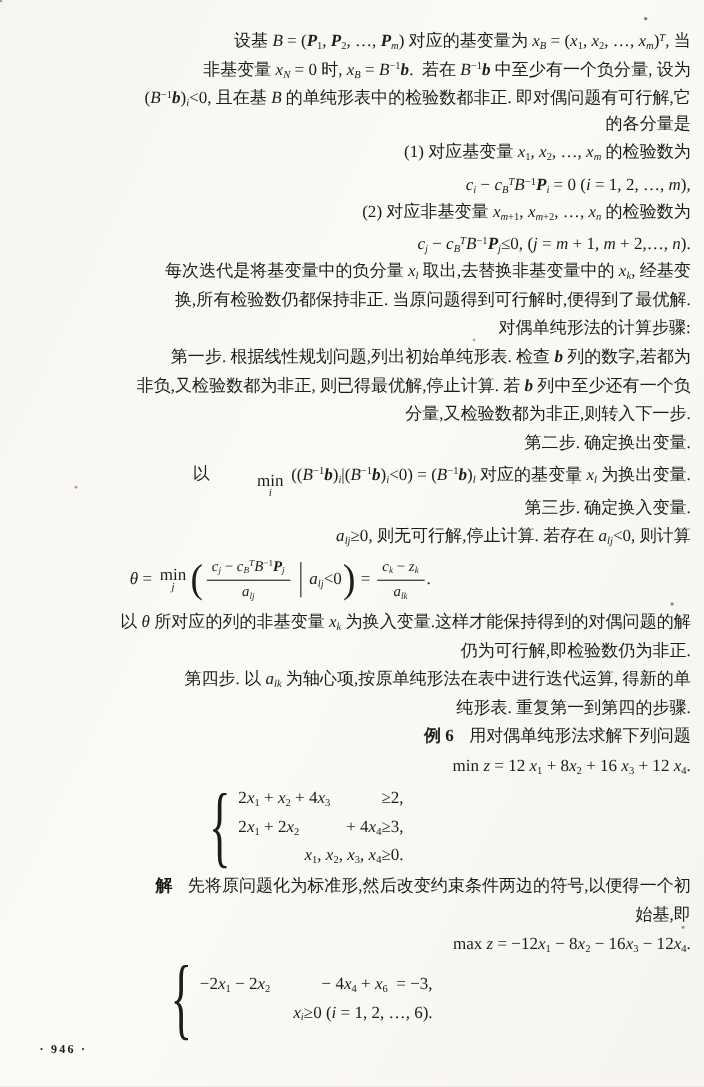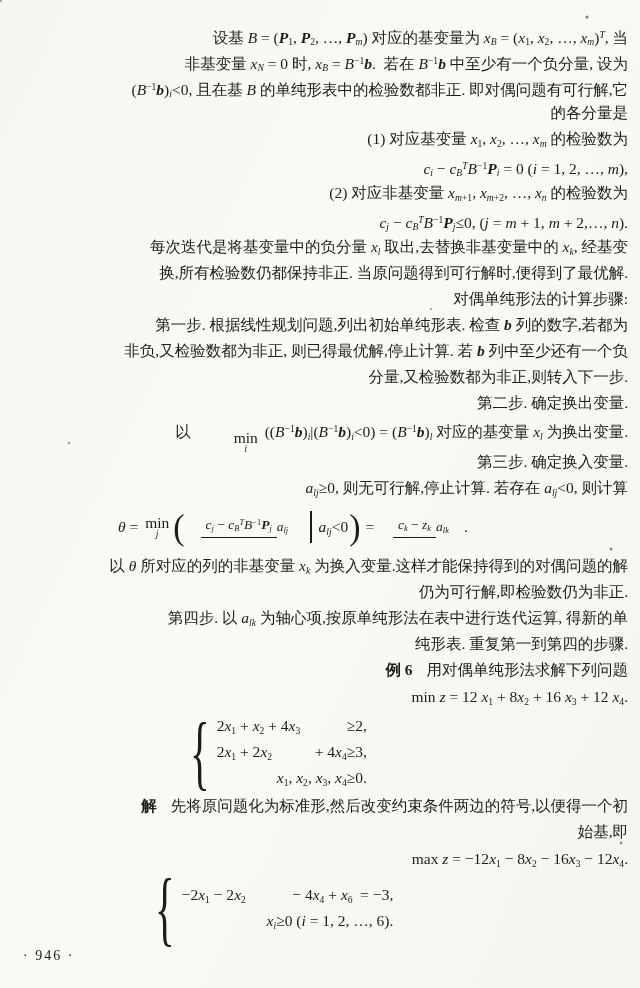--- a/index.html
+++ b/index.html
@@ -18,34 +18,34 @@
   sup{font-size:0.62em;vertical-align:0.5em;}
   i{font-style:italic;}
   i.vec{font-weight:bold;}
   .bold{font-weight:bold;margin-right:14px;}
   .eq1{margin-left:122px;height:28px;line-height:28px;}
   .eq2{margin-left:74px;height:28px;line-height:28px;}
   .gap-after{margin-bottom:7px;}
   .minstack{display:inline-flex;flex-direction:column;align-items:center;line-height:1;vertical-align:-6px;margin:0 3px;}
   .minstack .msub{font-size:10px;font-style:italic;margin-top:-1px;}
   .theta-row{height:52px;display:flex;align-items:center;margin-left:92px;white-space:pre;}
-  .frac{display:inline-flex;flex-direction:row;align-items:center;line-height:1.3;font-size:13.5px;margin:0 15px;}
+  .frac{display:inline-flex;flex-direction:column;align-items:center;line-height:1.3;font-size:13.5px;margin:0 2px;}
   .frac .num{padding:0 5px 1px;border-bottom:1.4px solid #1d1c1a;}
   .frac .den{padding-top:1px;}
   .bigp{font-size:34px;line-height:1;transform:scaleY(1.08);margin:0 1px;font-weight:400;}
   .vbar{width:1.4px;height:32px;background:#1d1c1a;margin:0 7px;}
   .objective{height:28px;line-height:28px;}
   .obj-min{margin-left:129px;}
   .obj-max{margin-left:60px;}
   .system{display:flex;align-items:center;margin:2px 0;}
   .sys-min{margin-left:158px;}
   .sys-max{margin-left:123px;}
   .brace{font-size:66px;line-height:1;transform:scaleY(1.25) scaleX(0.62);transform-origin:center;margin-right:1px;font-weight:300;}
   .rows .line{height:26px;line-height:26px;}
-  .pagenum{position:absolute;left:23px;top:948px;font-weight:normal;font-size:14px;letter-spacing:2px;}
+  .pagenum{position:absolute;left:36px;top:948px;font-weight:bold;font-size:11px;letter-spacing:2px;}
   .speck{position:absolute;left:0;top:0;width:2px;height:2px;border-radius:50%;background:#8a8780;
     box-shadow:560px 110px 0 0.5px #9a968e, 396px 140px 0 0.2px #a8a49b, 586px 16px 0 0.5px #7e7b74,
                520px 438px 0 0.3px #a39f96, 68px 442px 0 0.3px #a8a49b, 610px 548px 0 0.5px #8f8b83,
                430px 308px 0 0.2px #b0aca2, 620px 842px 0 0.4px #97938a;}
 </style>
 </head>
 <body>
 
 <div class="page">
   <div class="speck"></div>

